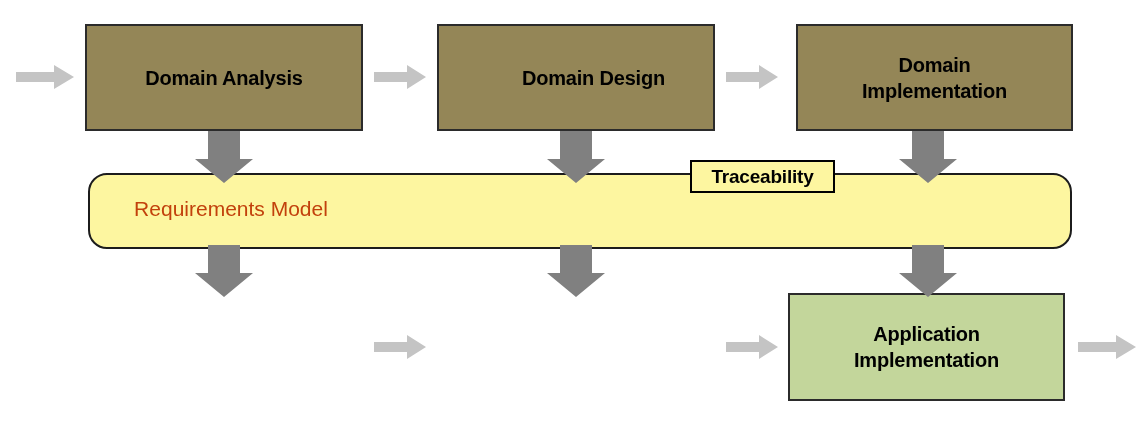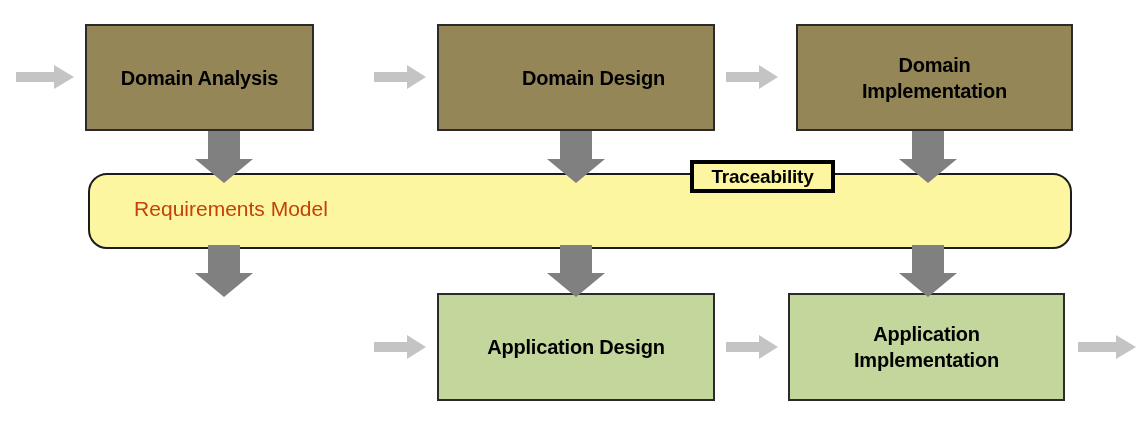--- a/index.html
+++ b/index.html
@@ -47,21 +47,21 @@
     text-align:center;
     letter-spacing:0px;
     z-index:4;
     white-space:nowrap;
   }
   #trace-box{
     position:absolute;
     left:690px;top:160px;width:145px;height:33px;
     box-sizing:border-box;
     background:#fdf6a0;
-    border:4px solid #000000;
+    border:2px solid #000000;
     display:flex;align-items:center;justify-content:center;
     font-size:19px;font-weight:bold;color:#000;
     letter-spacing:-0.2px;
     z-index:6;
   }
 
   
   .harrow{position:absolute;z-index:5;}
   .harrow svg{display:block;}
   .darrow{position:absolute;z-index:5;}
@@ -128,40 +128,37 @@
     <svg width="58" height="52" viewBox="0 0 58 52">
         <path d="M13 0 H45 V28 H58 L29 52 L0 28 H13 Z" fill="#808080"></path>
       </svg>
   </div>
   <div class="darrow" style="left:899px;top:245px;">
     <svg width="58" height="52" viewBox="0 0 58 52">
         <path d="M13 0 H45 V28 H58 L29 52 L0 28 H13 Z" fill="#808080"></path>
       </svg>
   </div>
 
-  <div class="pbox domain" style="left:85px;top:24px;width:229px;height:107px;">
+  <div class="pbox domain" style="left:85px;top:24px;width:278px;height:107px;">
     <span>Domain Analysis</span>
   </div>
   <div class="pbox domain" style="left:437px;top:24px;width:278px;height:107px;padding-left:35px;">
     <span>Domain Design</span>
   </div>
   <div class="pbox domain" style="left:788px;top:24px;width:277px;height:107px;margin-left:8px;">
     <span>Domain<br>Implementation</span>
   </div>
 
   <div id="band"></div>
 
   <div class="artifact" style="left:88px;width:286px;">
     <span>Requirements Model</span>
   </div>
 
   <div id="trace-box">
     <span>Traceability</span>
   </div>
 
-  <div class="pbox app" style="left:437px;top:293px;width:278px;height:108px;">
-    <span>Application Design</span>
-  </div>
   <div class="pbox app" style="left:788px;top:293px;width:277px;height:108px;">
     <span>Application<br>Implementation</span>
   </div>
 
 </div>
 
 </body></html>

